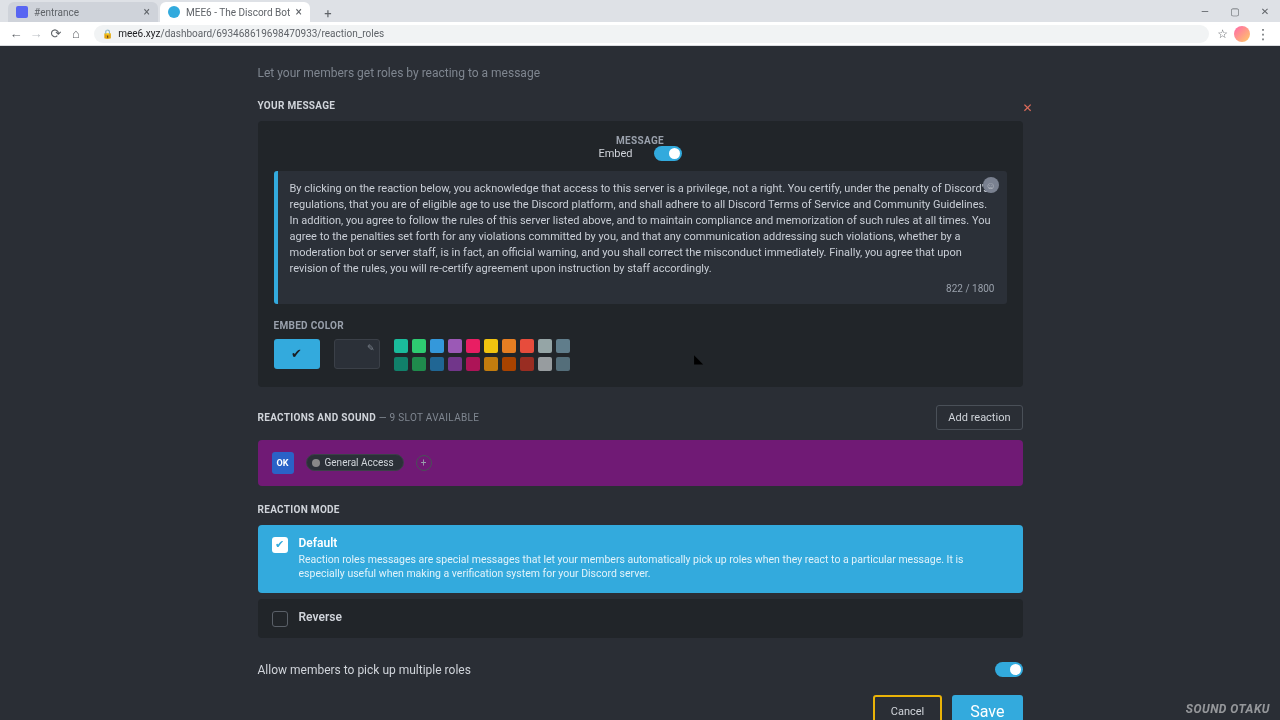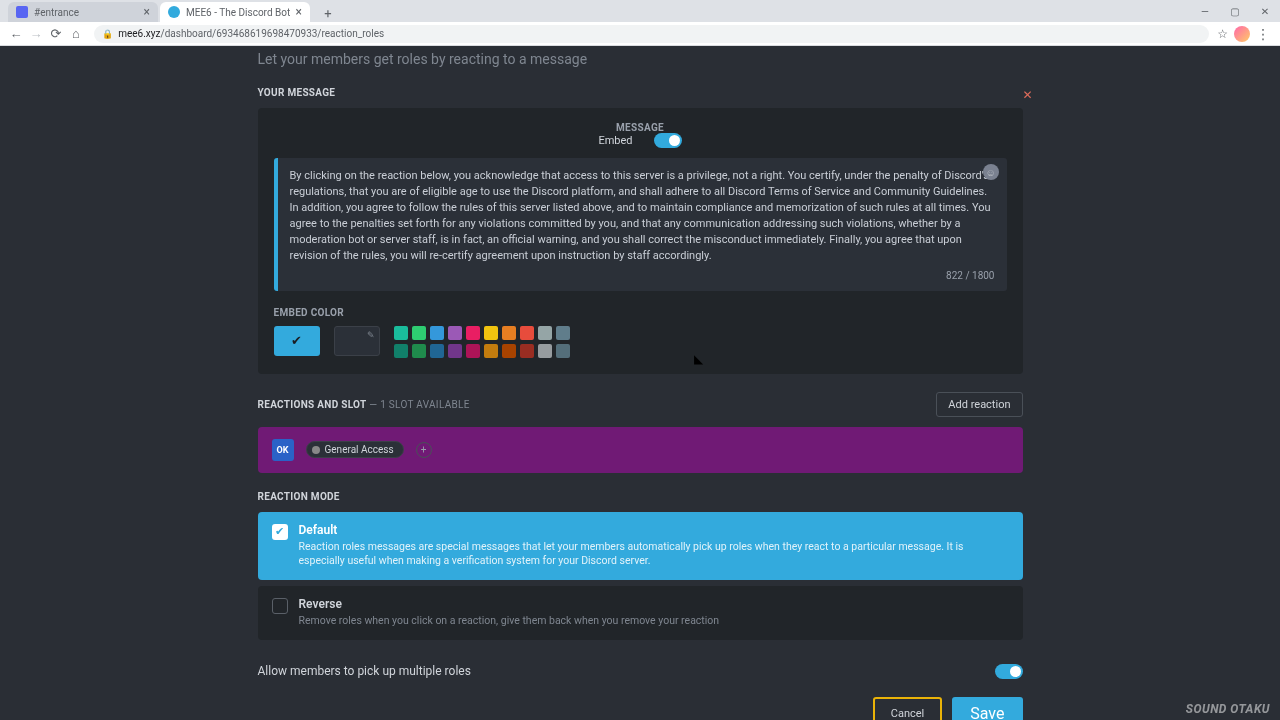--- a/index.html
+++ b/index.html
@@ -27,21 +27,21 @@
 .kebab { font-size: 14px; color: #5f6368; }
 
 
 .win-controls { position: absolute; top: 0; right: 0; height: 22px; display: flex; z-index: 10; }
 .win-btn { width: 30px; display: flex; align-items: center; justify-content: center; font-size: 10px; color: #5f6368; }
 
 
 .page { background: #2a2e35; width: 100%; height: calc(720px - 46px); overflow-y: auto; color: #b5bac1; }
 .content { max-width: 765px; margin: 0 auto; padding: 0 0 20px 0; position: relative; }
 
-.subtitle { font-size: 14px; color: #7f8690; padding: 5px 0 20px 0; }
+.subtitle { font-size: 12px; color: #7f8690; padding: 20px 0 20px 0; }
 
 .section-header { font-size: 10px; font-weight: 700; color: #d0d4da; letter-spacing: 0.3px; margin-bottom: 10px; }
 .slot-avail { font-weight: 400; color: #7f8690; }
 
 .card { background: #212529; border-radius: 4px; padding: 14px 0 16px 0; margin-bottom: 18px; position: relative; }
 .card-close { position: absolute; top: -20px; right: -10px; color: #e06c5b; font-size: 12px; cursor: pointer; }
 .card-inner { padding: 0 16px; }
 
 .row-head { display: flex; justify-content: space-between; align-items: center; margin-bottom: 10px; flex-direction: column; }
 .label-small { font-size: 10px; font-weight: 700; color: #99a0ab; letter-spacing: 0.3px; }
@@ -186,21 +186,21 @@
                 <div class="sw" style="background: rgb(151, 156, 159);"></div>
                 <div class="sw" style="background: rgb(84, 110, 122);"></div>
               </div>
           </div>
         </div>
       </div>
     </div>
 
     <div class="reactions-head">
       <div class="section-header" style="margin-bottom:0">
-        <span>REACTIONS AND SLOT</span><span class="slot-avail"> — 1 SLOT AVAILABLE</span>
+        <span>REACTIONS AND SOUND</span><span class="slot-avail"> — 9 SLOT AVAILABLE</span>
       </div>
       <button class="btn-outline">Add reaction</button>
     </div>
 
     <div class="reaction-row">
       <div class="ok-emoji">OK</div>
       <div class="role-tag">
         <span class="role-dot"></span>
         <span>General Access</span>
       </div>
@@ -214,21 +214,20 @@
       <div>
         <div class="mode-title">Default</div>
         <div class="mode-desc">Reaction roles messages are special messages that let your members automatically pick up roles when they react to a particular message. It is especially useful when making a verification system for your Discord server.</div>
       </div>
     </div>
 
     <div class="mode-opt unsel">
       <div class="mode-check"></div>
       <div>
         <div class="mode-title">Reverse</div>
-        <div class="mode-desc">Remove roles when you click on a reaction, give them back when you remove your reaction</div>
       </div>
     </div>
 
     <div class="multi-row">
       <span class="multi-label">Allow members to pick up multiple roles</span>
       <div class="toggle"></div>
     </div>
 
     <div class="btn-row">
       <button class="btn-cancel">Cancel</button>

